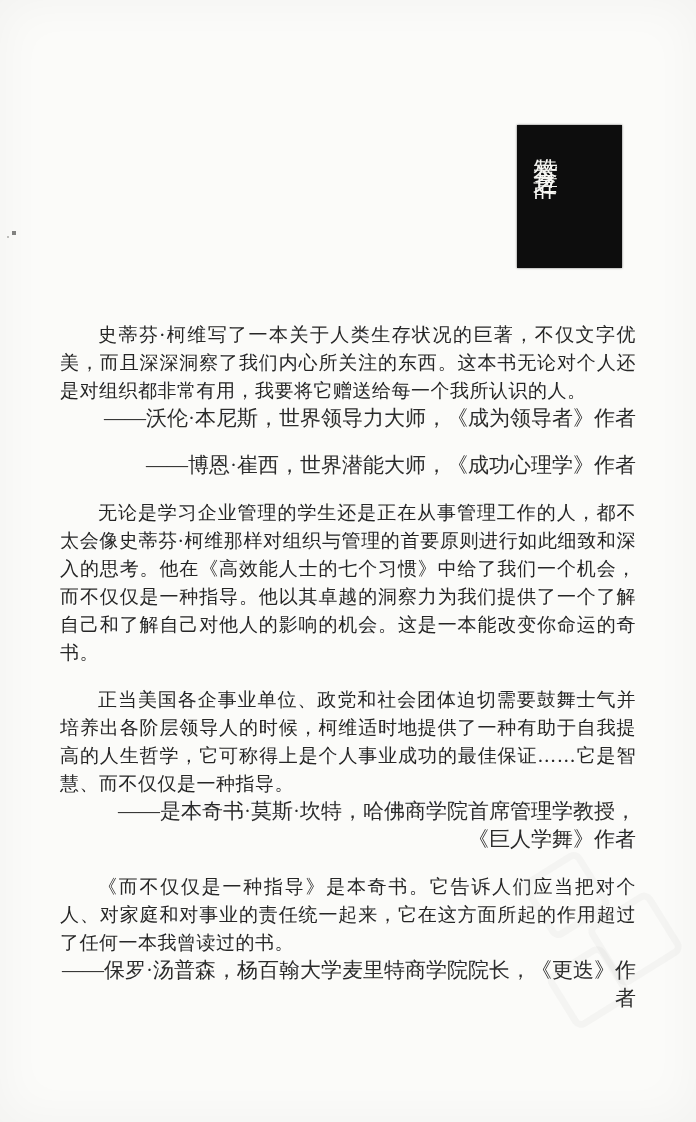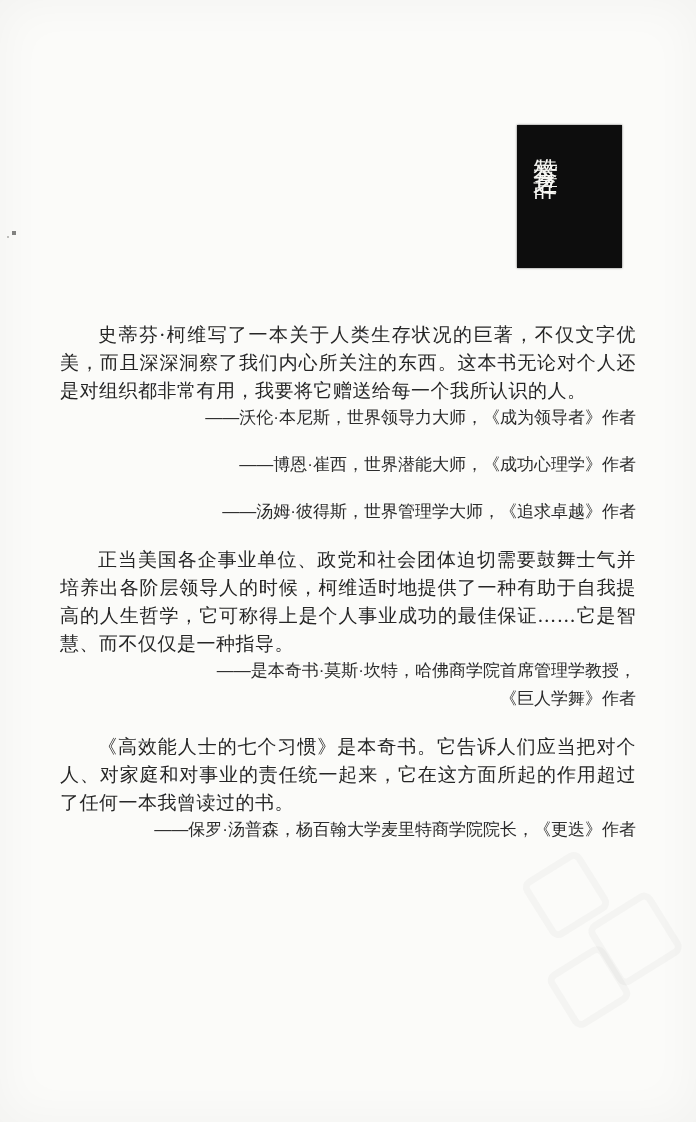--- a/index.html
+++ b/index.html
@@ -59,24 +59,24 @@
   .quote-body {
     margin: 0;
     font-size: 19px;
     line-height: 28px;
     text-align: justify;
     text-indent: 2em;
     font-family: "DejaVu Serif", "Liberation Serif", serif;
     letter-spacing: 0.5px;
   }
   .quote-attr {
-    font-size: 17px;
+    font-size: 21px;
     line-height: 28px;
     text-align: right;
-    font-family: Liberation Sans, sans-serif;
+    font-family: Liberation Serif, serif;
     color: #2b2b2b;
   }
   
   .watermark {
     position: absolute;
     left: 520px; top: 855px;
     width: 176px; height: 170px;
     pointer-events: none;
   }
   .wm-shape {
@@ -106,31 +106,31 @@
     <section class="quote">
       <p class="quote-body">史蒂芬·柯维写了一本关于人类生存状况的巨著，不仅文字优美，而且深深洞察了我们内心所关注的东西。这本书无论对个人还是对组织都非常有用，我要将它赠送给每一个我所认识的人。</p>
       <div class="quote-attr">——沃伦·本尼斯，世界领导力大师，《成为领导者》作者</div>
     </section>
 
     <section class="quote">
       <div class="quote-attr">——博恩·崔西，世界潜能大师，《成功心理学》作者</div>
     </section>
 
     <section class="quote">
-      <div class="quote-attr">——汤姆·彼得斯，世界管理学大师，《追求卓越》作者</div>
+      <p class="quote-body">无论是学习企业管理的学生还是正在从事管理工作的人，都不太会像史蒂芬·柯维那样对组织与管理的首要原则进行如此细致和深入的思考。他在《高效能人士的七个习惯》中给了我们一个机会，而不仅仅是一种指导。他以其卓越的洞察力为我们提供了一个了解自己和了解自己对他人的影响的机会。这是一本能改变你命运的奇书。</p>
     </section>
 
     <section class="quote">
       <p class="quote-body">正当美国各企事业单位、政党和社会团体迫切需要鼓舞士气并培养出各阶层领导人的时候，柯维适时地提供了一种有助于自我提高的人生哲学，它可称得上是个人事业成功的最佳保证……它是智慧、而不仅仅是一种指导。</p>
       <div class="quote-attr">——是本奇书·莫斯·坎特，哈佛商学院首席管理学教授，</div>
       <div class="quote-attr">《巨人学舞》作者</div>
     </section>
 
     <section class="quote">
-      <p class="quote-body">《高效能人士的七个习惯》是本奇书。它告诉人们应当把对个人、对家庭和对事业的责任统一起来，它在这方面所起的作用超过了任何一本我曾读过的书。</p>
+      <p class="quote-body">《而不仅仅是一种指导》是本奇书。它告诉人们应当把对个人、对家庭和对事业的责任统一起来，它在这方面所起的作用超过了任何一本我曾读过的书。</p>
       <div class="quote-attr">——保罗·汤普森，杨百翰大学麦里特商学院院长，《更迭》作者</div>
     </section>
 
   </div>
 
   <div class="watermark">
     <div class="wm-shape wm-a"></div>
     <div class="wm-shape wm-b"></div>
     <div class="wm-shape wm-c"></div>
   </div>

